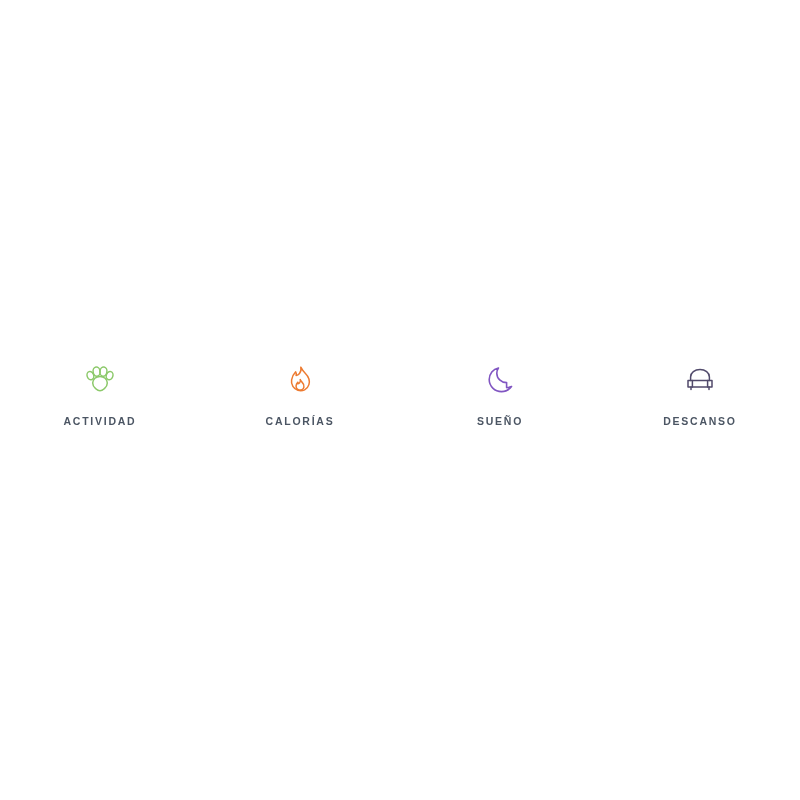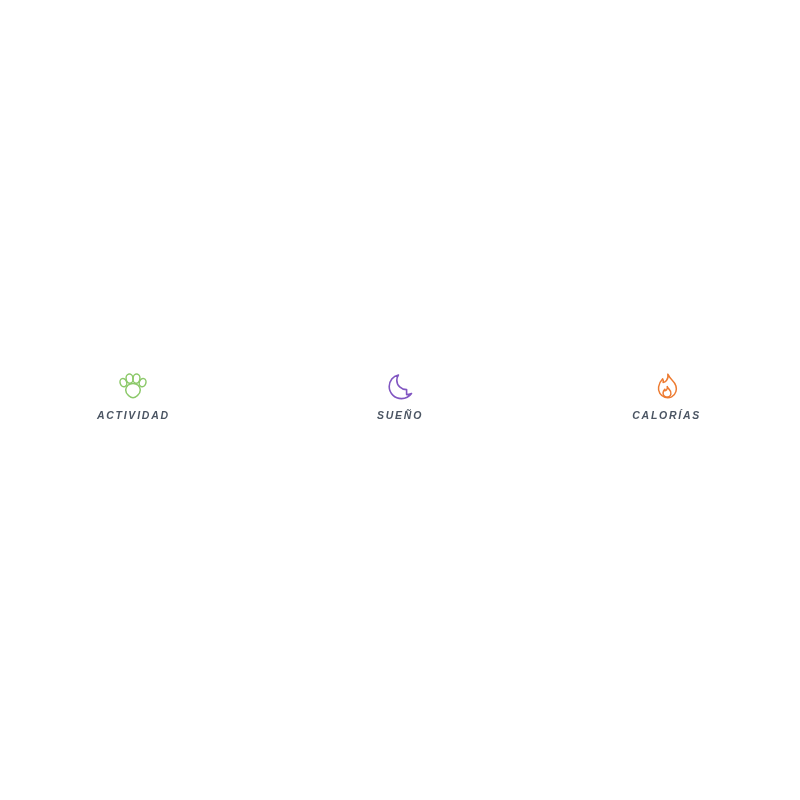--- a/index.html
+++ b/index.html
@@ -33,24 +33,23 @@
     flex-direction: row;
     align-items: flex-start;
     justify-content: space-between;
   }
 
   .category-item {
     flex: 1 1 20%;
     display: flex;
     flex-direction: column;
     align-items: center;
-    justify-content: center;
+    justify-content: space-between;
     height: 62px;
     box-sizing: border-box;
-    font-style: italic;
   }
 
   .category-icon {
     display: block;
     width: 28px;
     height: 30px;
     line-height: 0;
   }
   .category-icon svg {
     display: block;
@@ -90,35 +89,52 @@
           <ellipse cx="17.4" cy="6.6" rx="3.5" ry="4.6" transform="rotate(8 17.4 6.6)"></ellipse>
 
           <path d="M14 11.4c3.9 0 7.3 2.9 7.3 6.6 0 2.3-1.1 4.0-2.7 5.4-1.4 1.2-2.0 2.3-4.6 2.3s-3.2-1.1-4.6-2.3c-1.6-1.4-2.7-3.1-2.7-5.4 0-3.7 3.4-6.6 7.3-6.6z"></path>
         </svg>
       </span>
       <span class="category-label">ACTIVIDAD</span>
     </div>
 
     <div class="category-item">
       <span class="category-icon">
-        <svg viewBox="0 0 28 30" fill="none" xmlns="http://www.w3.org/2000/svg" stroke="#8156c2" stroke-width="1.6" stroke-linecap="round" stroke-linejoin="round">
-          <path d="M20.6 17.6c-5.4 0-9.8-4.2-9.8-9.4 0-1.9.6-3.7 1.6-5.2C7.1 4.1 3.2 8.9 3.2 14.6c0 6.6 5.5 12.0 12.3 12.0 4.1 0 7.8-2.0 10.0-5.1-1.5.7-3.2 1.1-4.9 1.1z"></path>
-        </svg>
-      </span>
-      <span class="category-label">SUEÑO</span>
-    </div>
-
-    <div class="category-item">
-      <span class="category-icon">
         <svg viewBox="0 0 28 30" fill="none" xmlns="http://www.w3.org/2000/svg" stroke="#ed7b31" stroke-width="1.5" stroke-linecap="round" stroke-linejoin="round">
 
           <path d="M14.8 2.2c0 0 .9 3.6-1.3 6.2-1.4 1.7-3.4 2.0-3.4 2.0s.6-2.1-.4-3.6c0 0-3.4 3.6-4.1 8.0-.8 4.9 2.1 9.3 6.3 10.6 4.7 1.5 9.6-1.0 11.0-5.8 1.6-5.4-1.7-9.4-3.9-11.6-2.4-2.4-4.2-5.8-4.2-5.8z"></path>
 
           <path d="M14.2 14.6c0 0 .6 1.9-.5 3.2-.7.8-1.7 1.0-1.7 1.0s.2-.9-.2-1.6c0 0-1.5 1.6-1.7 3.4-.2 2.1 1.1 3.8 3.0 4.3 2.1.6 4.3-.6 4.8-2.8.6-2.5-.9-4.0-1.9-5.0-1.0-1.0-1.8-2.5-1.8-2.5z"></path>
         </svg>
       </span>
       <span class="category-label">CALORÍAS</span>
     </div>
 
+    <div class="category-item">
+      <span class="category-icon">
+        <svg viewBox="0 0 28 30" fill="none" xmlns="http://www.w3.org/2000/svg" stroke="#8156c2" stroke-width="1.6" stroke-linecap="round" stroke-linejoin="round">
+          <path d="M20.6 17.6c-5.4 0-9.8-4.2-9.8-9.4 0-1.9.6-3.7 1.6-5.2C7.1 4.1 3.2 8.9 3.2 14.6c0 6.6 5.5 12.0 12.3 12.0 4.1 0 7.8-2.0 10.0-5.1-1.5.7-3.2 1.1-4.9 1.1z"></path>
+        </svg>
+      </span>
+      <span class="category-label">SUEÑO</span>
+    </div>
 
+
+    <div class="category-item">
+      <span class="category-icon">
+        <svg viewBox="0 0 28 30" fill="none" xmlns="http://www.w3.org/2000/svg" stroke="#514a6b" stroke-width="1.5" stroke-linecap="round" stroke-linejoin="round">
+
+          <path d="M4.6 15.4V12.0C4.6 7.6 8.8 4.6 14 4.6s9.4 3.0 9.4 7.4v3.4"></path>
+
+          <path d="M2.0 15.4h24.0v6.6H2.0z"></path>
+
+          <path d="M6.4 15.4v6.6"></path>
+          <path d="M21.6 15.4v6.6"></path>
+
+          <path d="M5.0 22.0v2.6"></path>
+          <path d="M23.0 22.0v2.6"></path>
+        </svg>
+      </span>
+      <span class="category-label">DESCANSO</span>
+    </div>
 
   </div>
 </div>
 
 </body></html>

